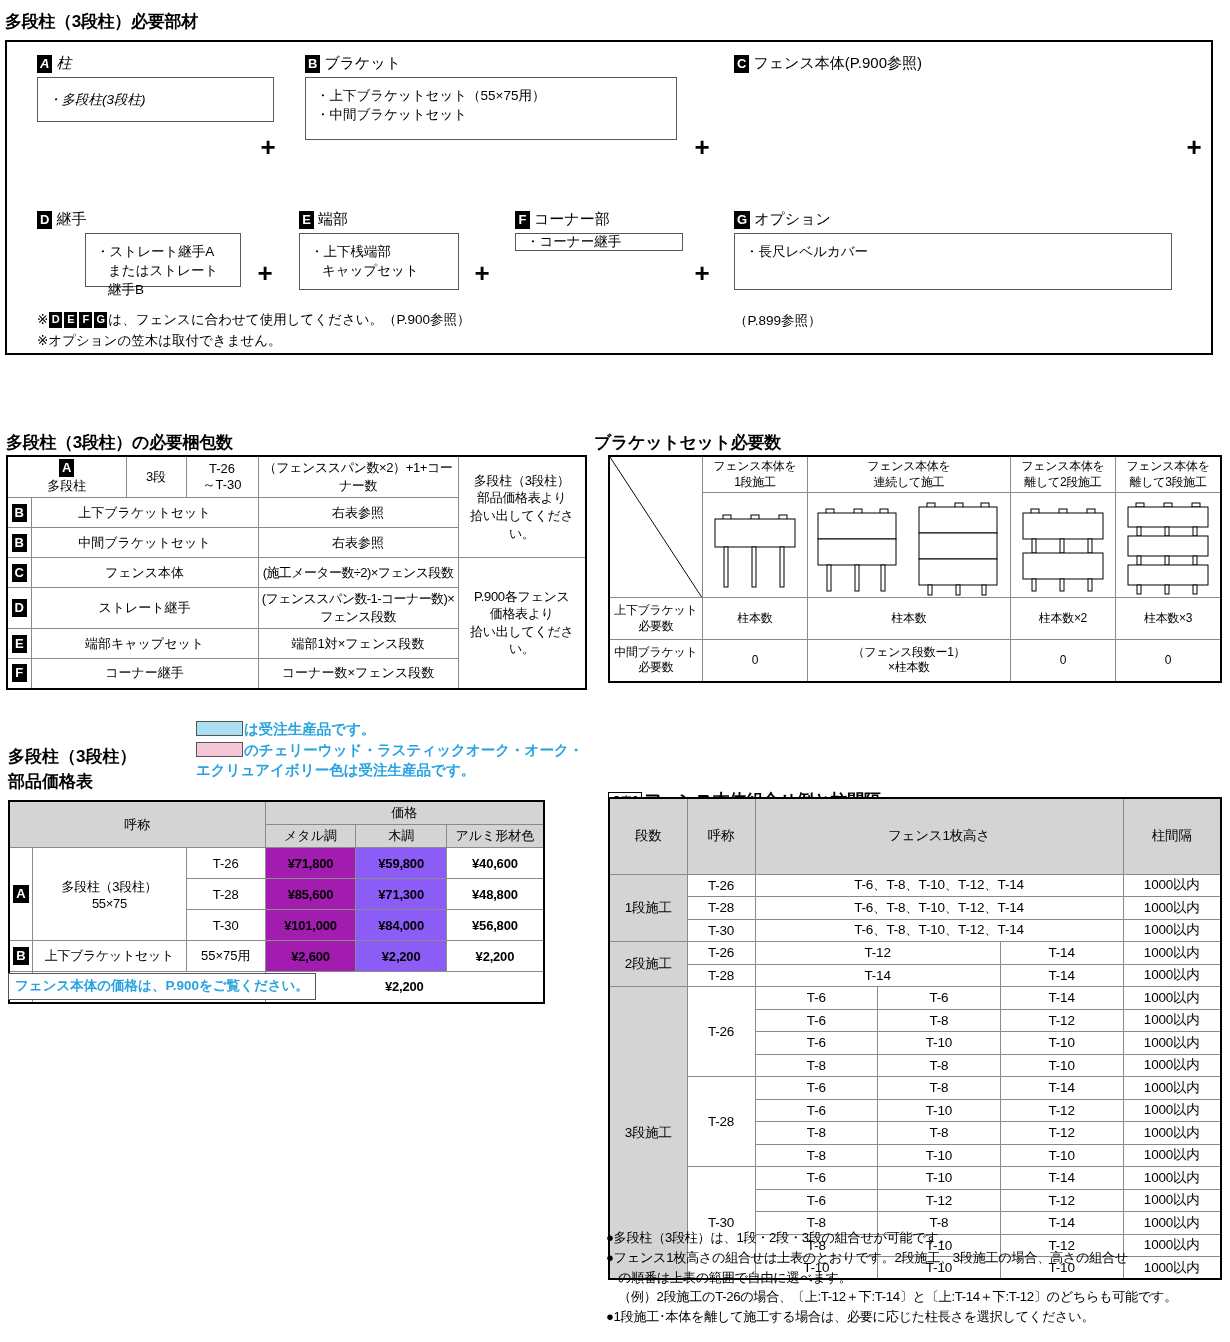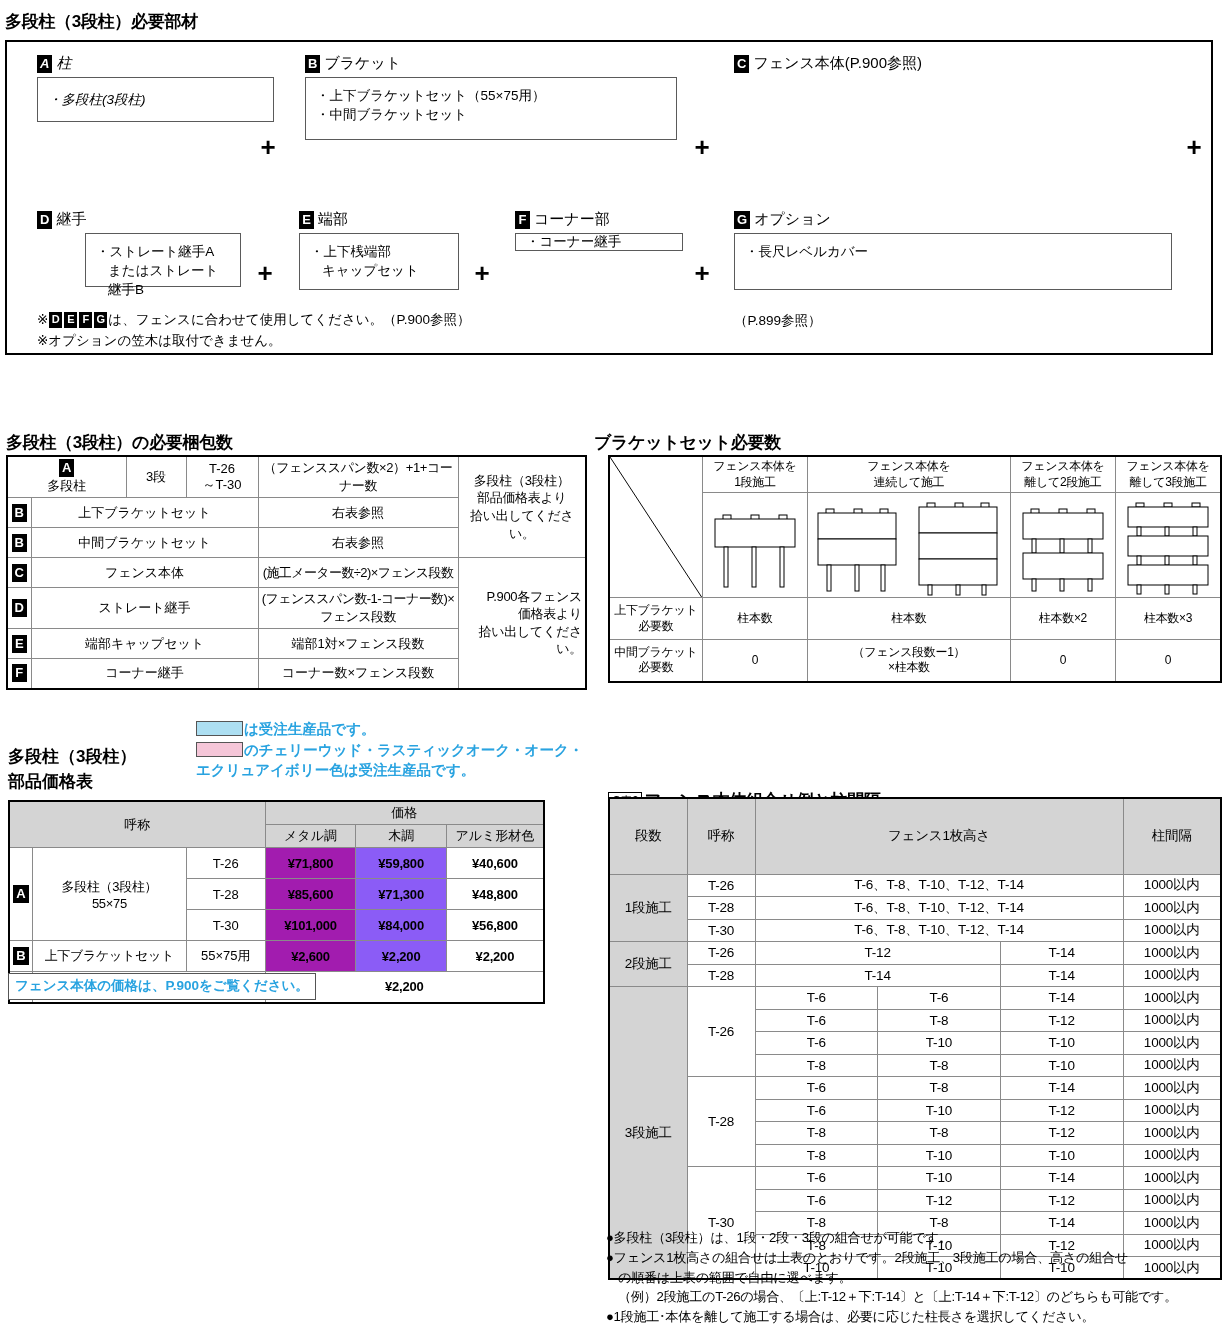--- a/index.html
+++ b/index.html
@@ -304,21 +304,21 @@
     <tr>
       <td class="cell-letter"><span class="badge">B</span></td>
       <td colspan="3">中間ブラケットセット</td>
       <td>右表参照</td>
     </tr>
 
     <tr>
       <td class="cell-letter"><span class="badge">C</span></td>
       <td colspan="3">フェンス本体</td>
       <td class="formula-sm">(施工メーター数÷2)×フェンス段数</td>
-      <td class="rightnote" rowspan="4" style="white-space:pre-line;text-align:right;">P.900各フェンス
+      <td class="rightnote" rowspan="4" style="white-space:pre-line;">P.900各フェンス
 価格表より
 拾い出してください。</td>
     </tr>
     <tr>
       <td class="cell-letter"><span class="badge">D</span></td>
       <td colspan="3">ストレート継手</td>
       <td class="formula-sm">(フェンススパン数-1-コーナー数)×フェンス段数</td>
     </tr>
     <tr>
       <td class="cell-letter"><span class="badge">E</span></td>

